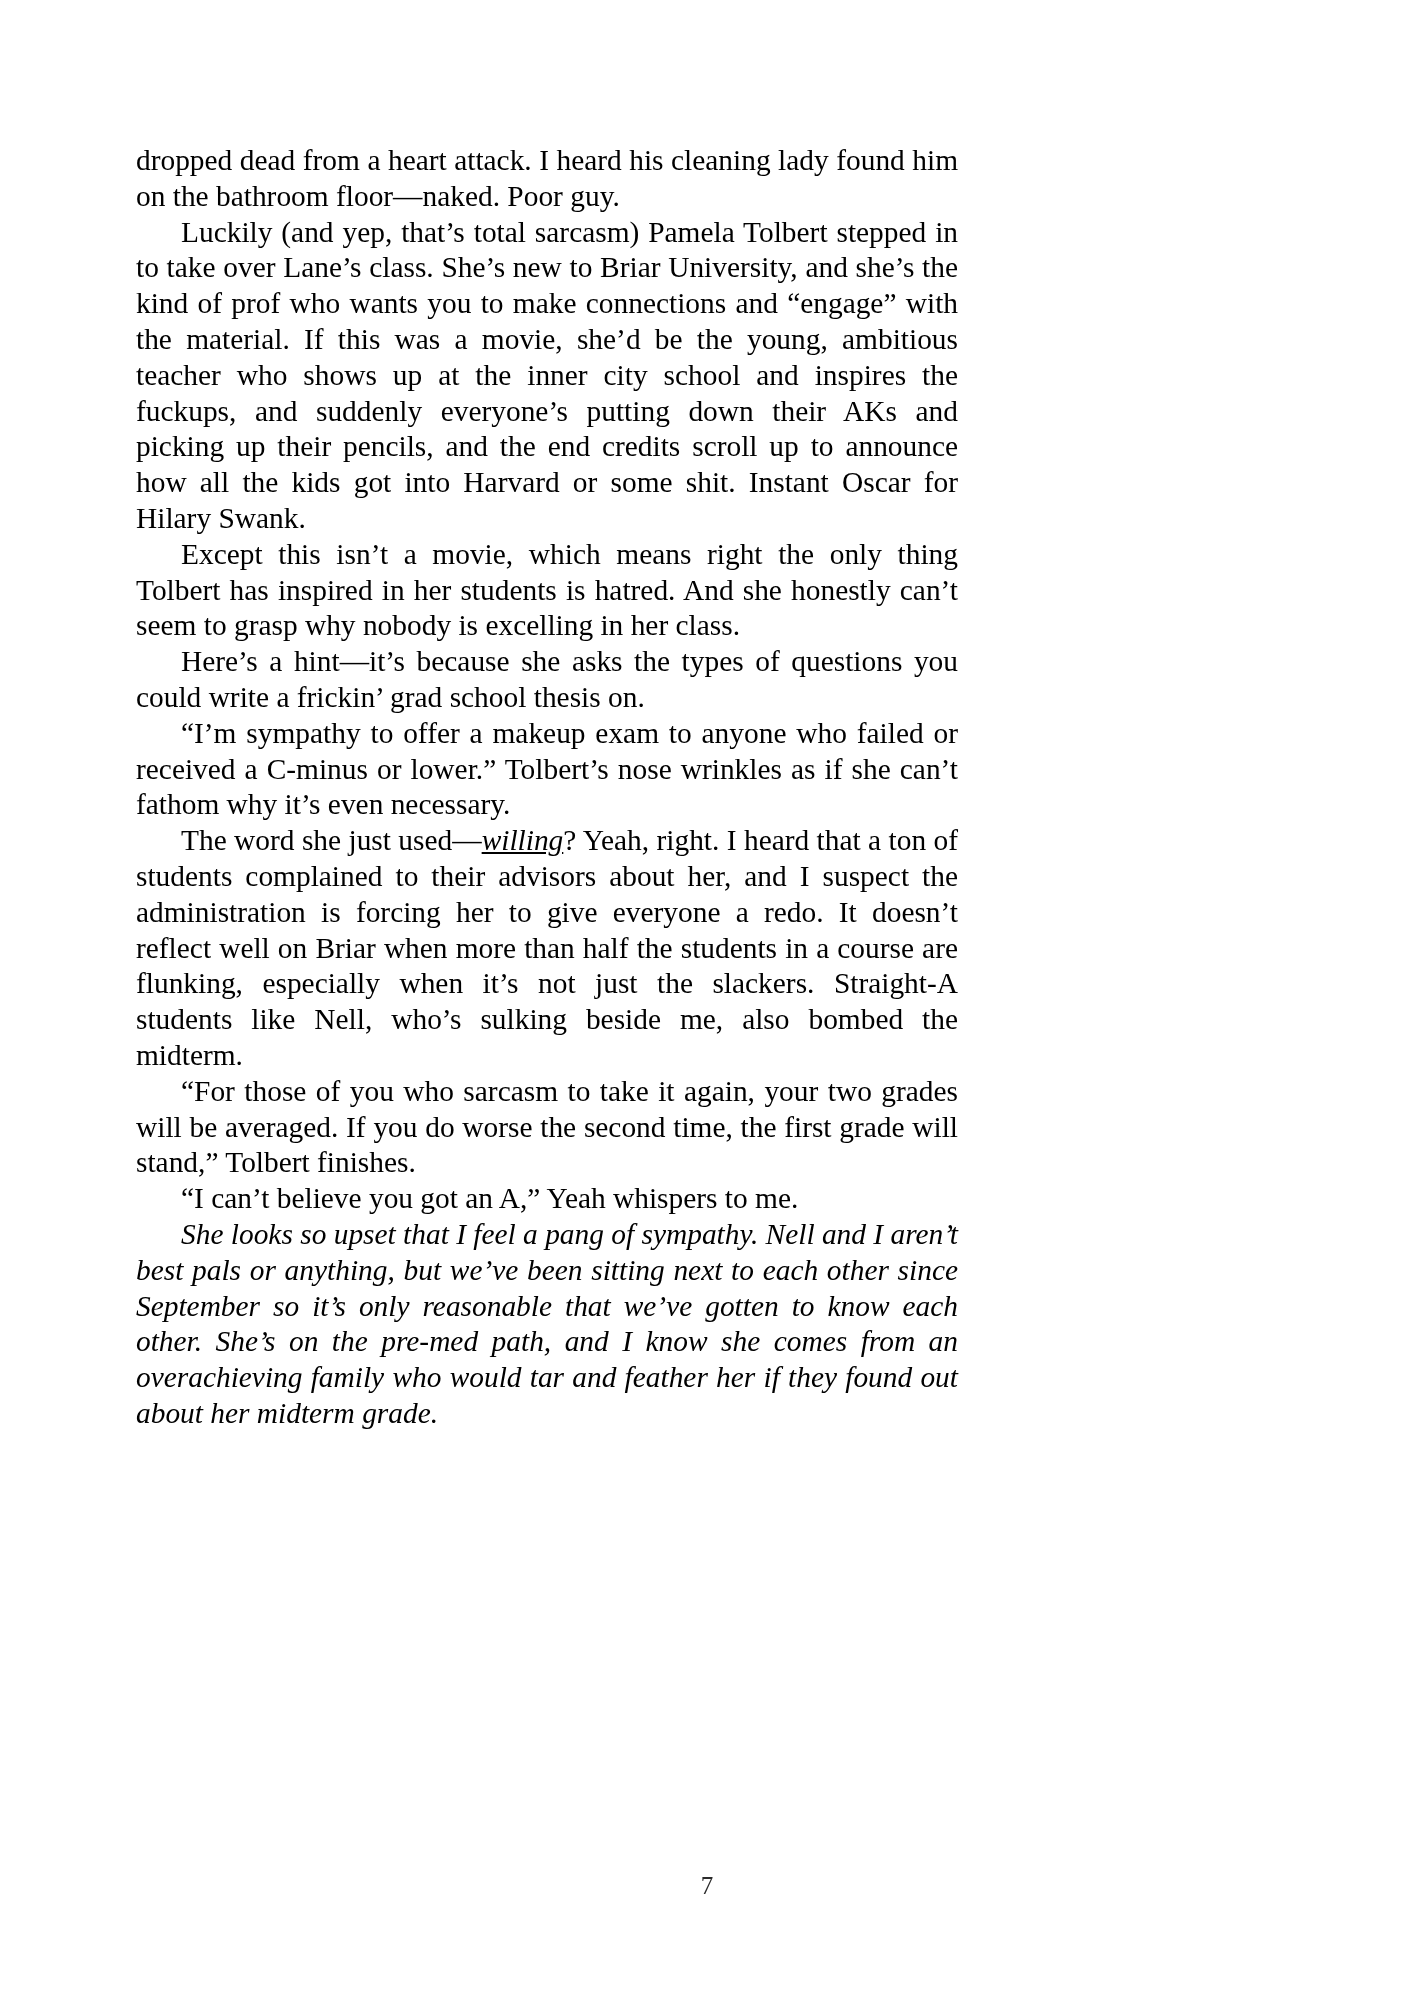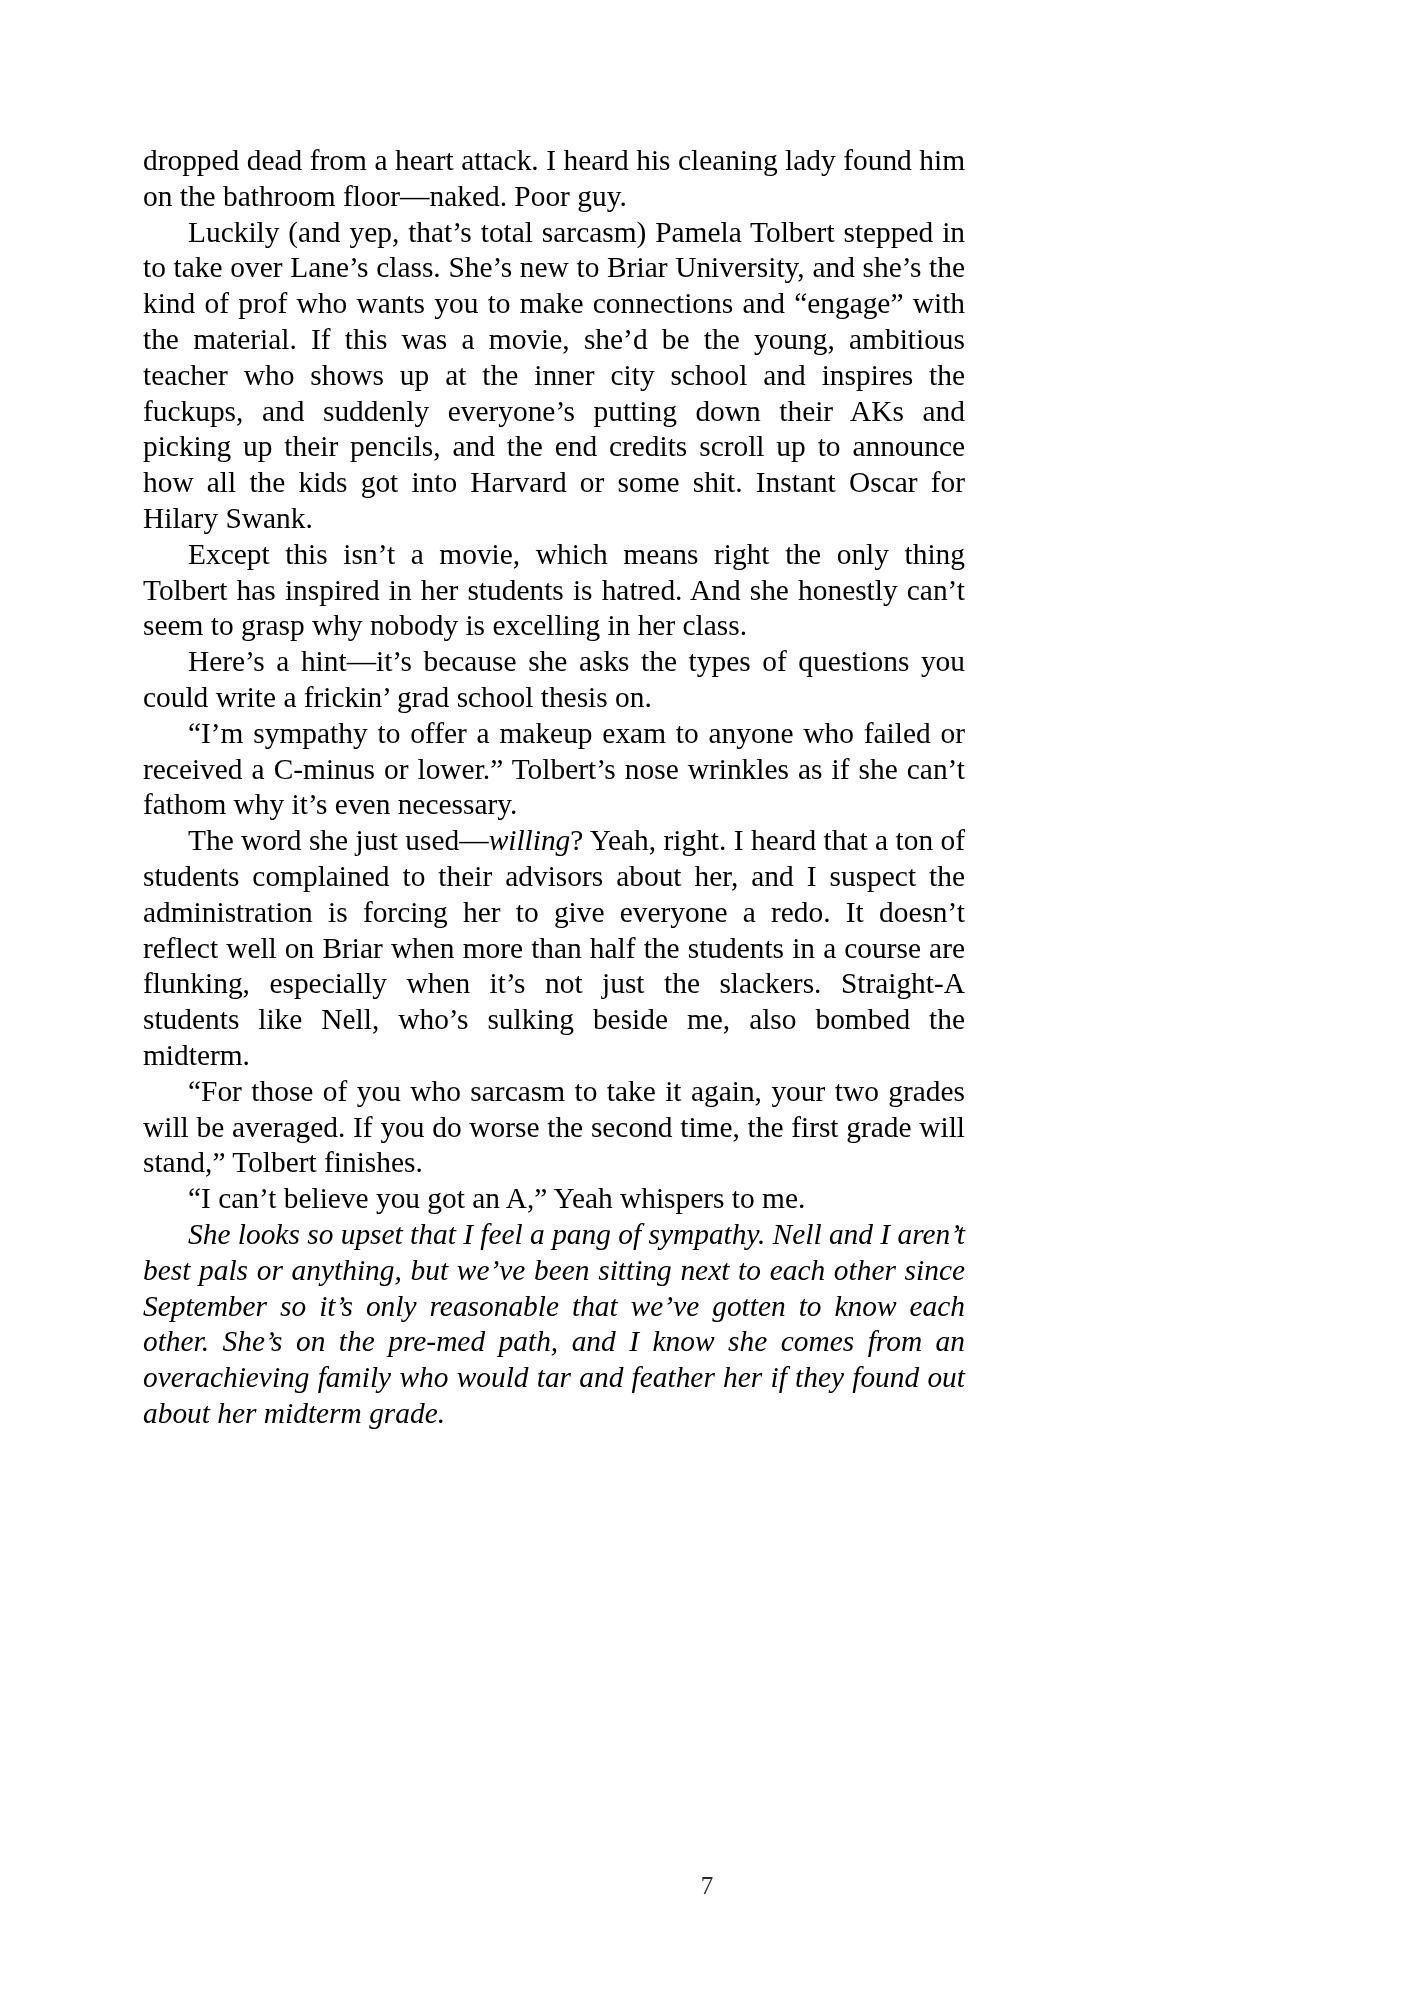--- a/index.html
+++ b/index.html
@@ -11,21 +11,21 @@
     position: relative;
     width: 1414px;
     height: 2000px;
     background: #ffffff;
     margin: 0 auto;
     overflow: hidden;
     box-sizing: border-box;
   }
   .text-block {
     position: absolute;
-    left: 143px;
+    left: 136px;
     top: 143px;
     width: 822px;
     font-family: "Liberation Serif", "DejaVu Serif", serif;
     font-size: 29.4px;
     line-height: 35.8px;
     color: #000000;
     text-align: justify;
     text-justify: inter-word;
     -webkit-hyphens: none;
     hyphens: none;
@@ -40,20 +40,21 @@
   .text-block p:last-child {
     text-align: justify;
     font-style: italic;
   }
   
   .text-block p {
     text-align-last: left;
   }
   em.ital {
     font-style: italic;
+    text-decoration: underline;
   }
   .folio {
     position: absolute;
     left: 0;
     top: 1872px;
     width: 1414px;
     text-align: center;
     font-family: "Liberation Serif", "DejaVu Serif", serif;
     font-size: 25px;
     color: #2b2b2b;

